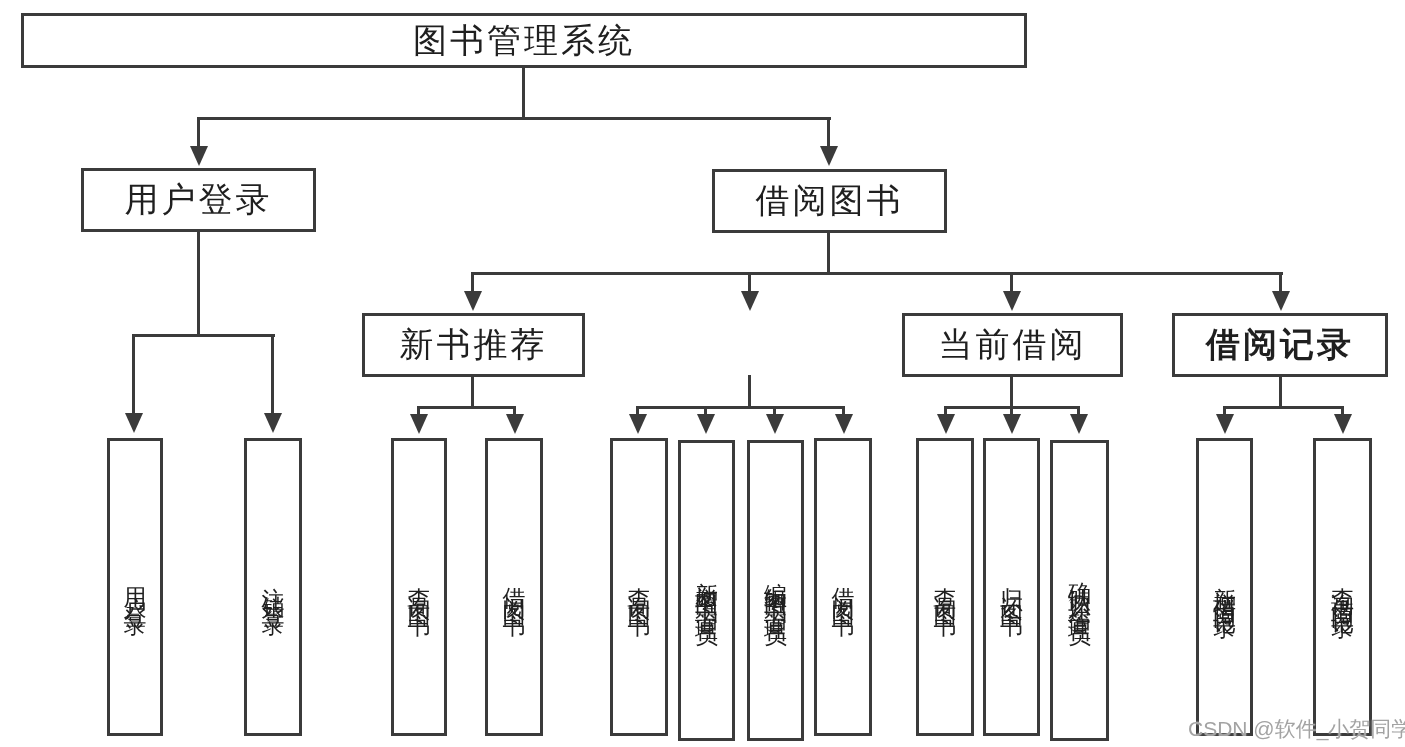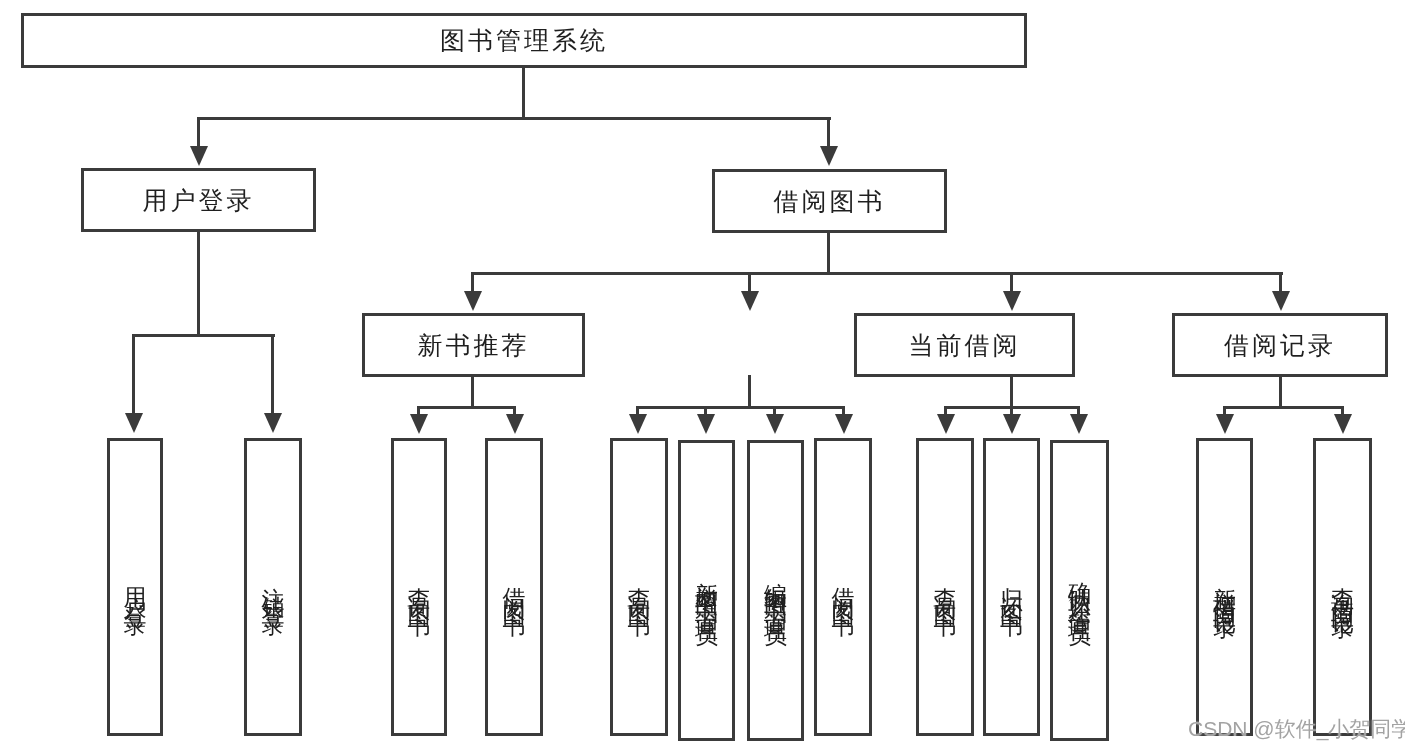--- a/index.html
+++ b/index.html
@@ -21,21 +21,21 @@
   .box {
     position: absolute;
     border: 3px solid var(--line);
     background: #fff;
     display: flex;
     align-items: center;
     justify-content: center;
     color: var(--text);
   }
   .box.h span {
-    font-size: 25px;
+    font-size: 34px;
     letter-spacing: 3px;
     white-space: nowrap;
   }
   .box.v span {
     writing-mode: vertical-rl;
     text-orientation: mixed;
     font-size: 23px;
     letter-spacing: 9px;
     line-height: 1;
     white-space: nowrap;
@@ -98,24 +98,24 @@
   <div class="vline" style="left:748px; top:272px; height:20px;"></div>
   <div class="arrow" style="left:741px; top:291px;"></div>
   <div class="vline" style="left:1010px; top:272px; height:20px;"></div>
   <div class="arrow" style="left:1003px; top:291px;"></div>
   <div class="vline" style="left:1279px; top:272px; height:20px;"></div>
   <div class="arrow" style="left:1272px; top:291px;"></div>
 
   <div class="box h" style="left:362px; top:313px; width:223px; height:64px;">
     <span>新书推荐</span>
   </div>
-  <div class="box h" style="left:854px; top:313px; width:221px; height:64px;">
+  <div class="box h" style="left:902px; top:313px; width:221px; height:64px;">
     <span>当前借阅</span>
   </div>
-  <div class="box h" style="left:1172px; top:313px; width:216px; height:64px;">
+  <div class="box h" style="left:1172px; top:313px; width:216px; height:64px;font-weight:bold;">
     <span>借阅记录</span>
   </div>
 
   <div class="vline" style="left:471px; top:375px; height:33px;"></div>
   <div class="vline" style="left:748px; top:375px; height:33px;"></div>
   <div class="vline" style="left:1010px; top:375px; height:33px;"></div>
   <div class="vline" style="left:1279px; top:375px; height:33px;"></div>
 
   <div class="hline" style="left:417px; top:406px; width:99px;"></div>
   <div class="hline" style="left:636px; top:406px; width:209px;"></div>

